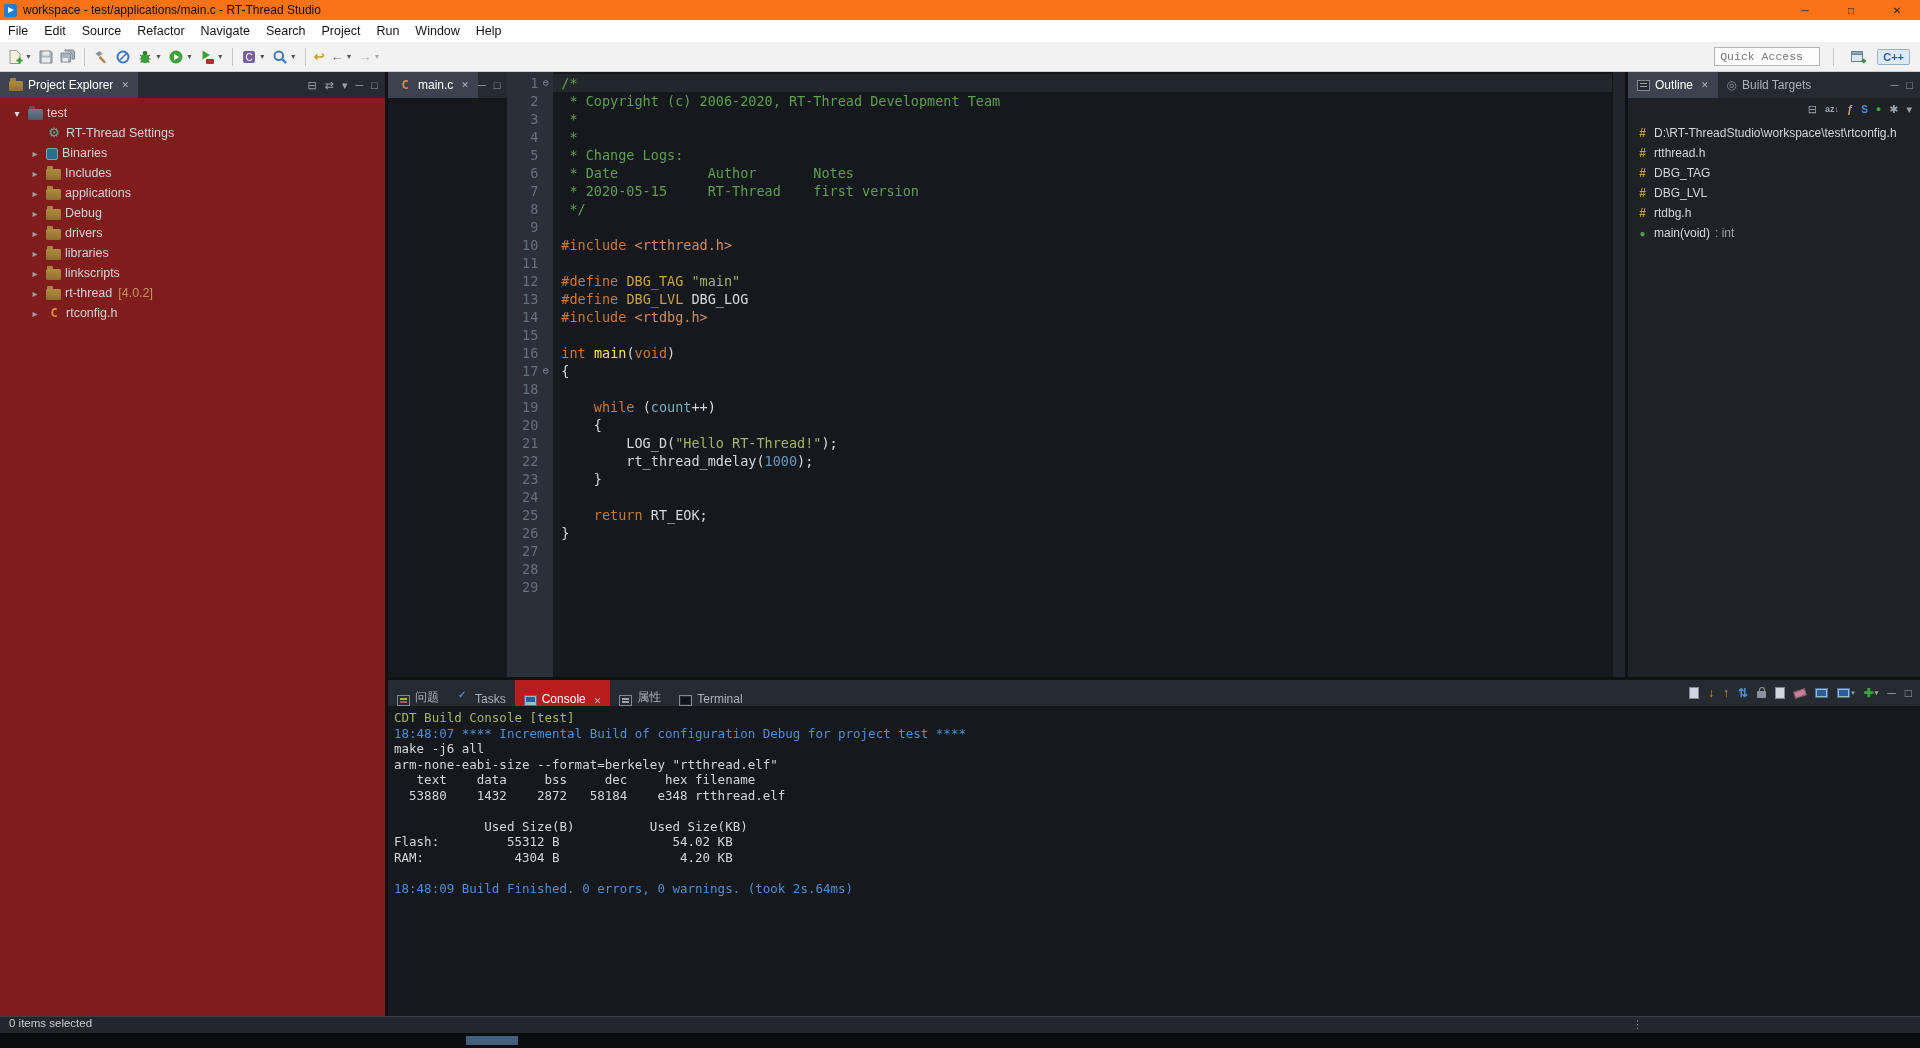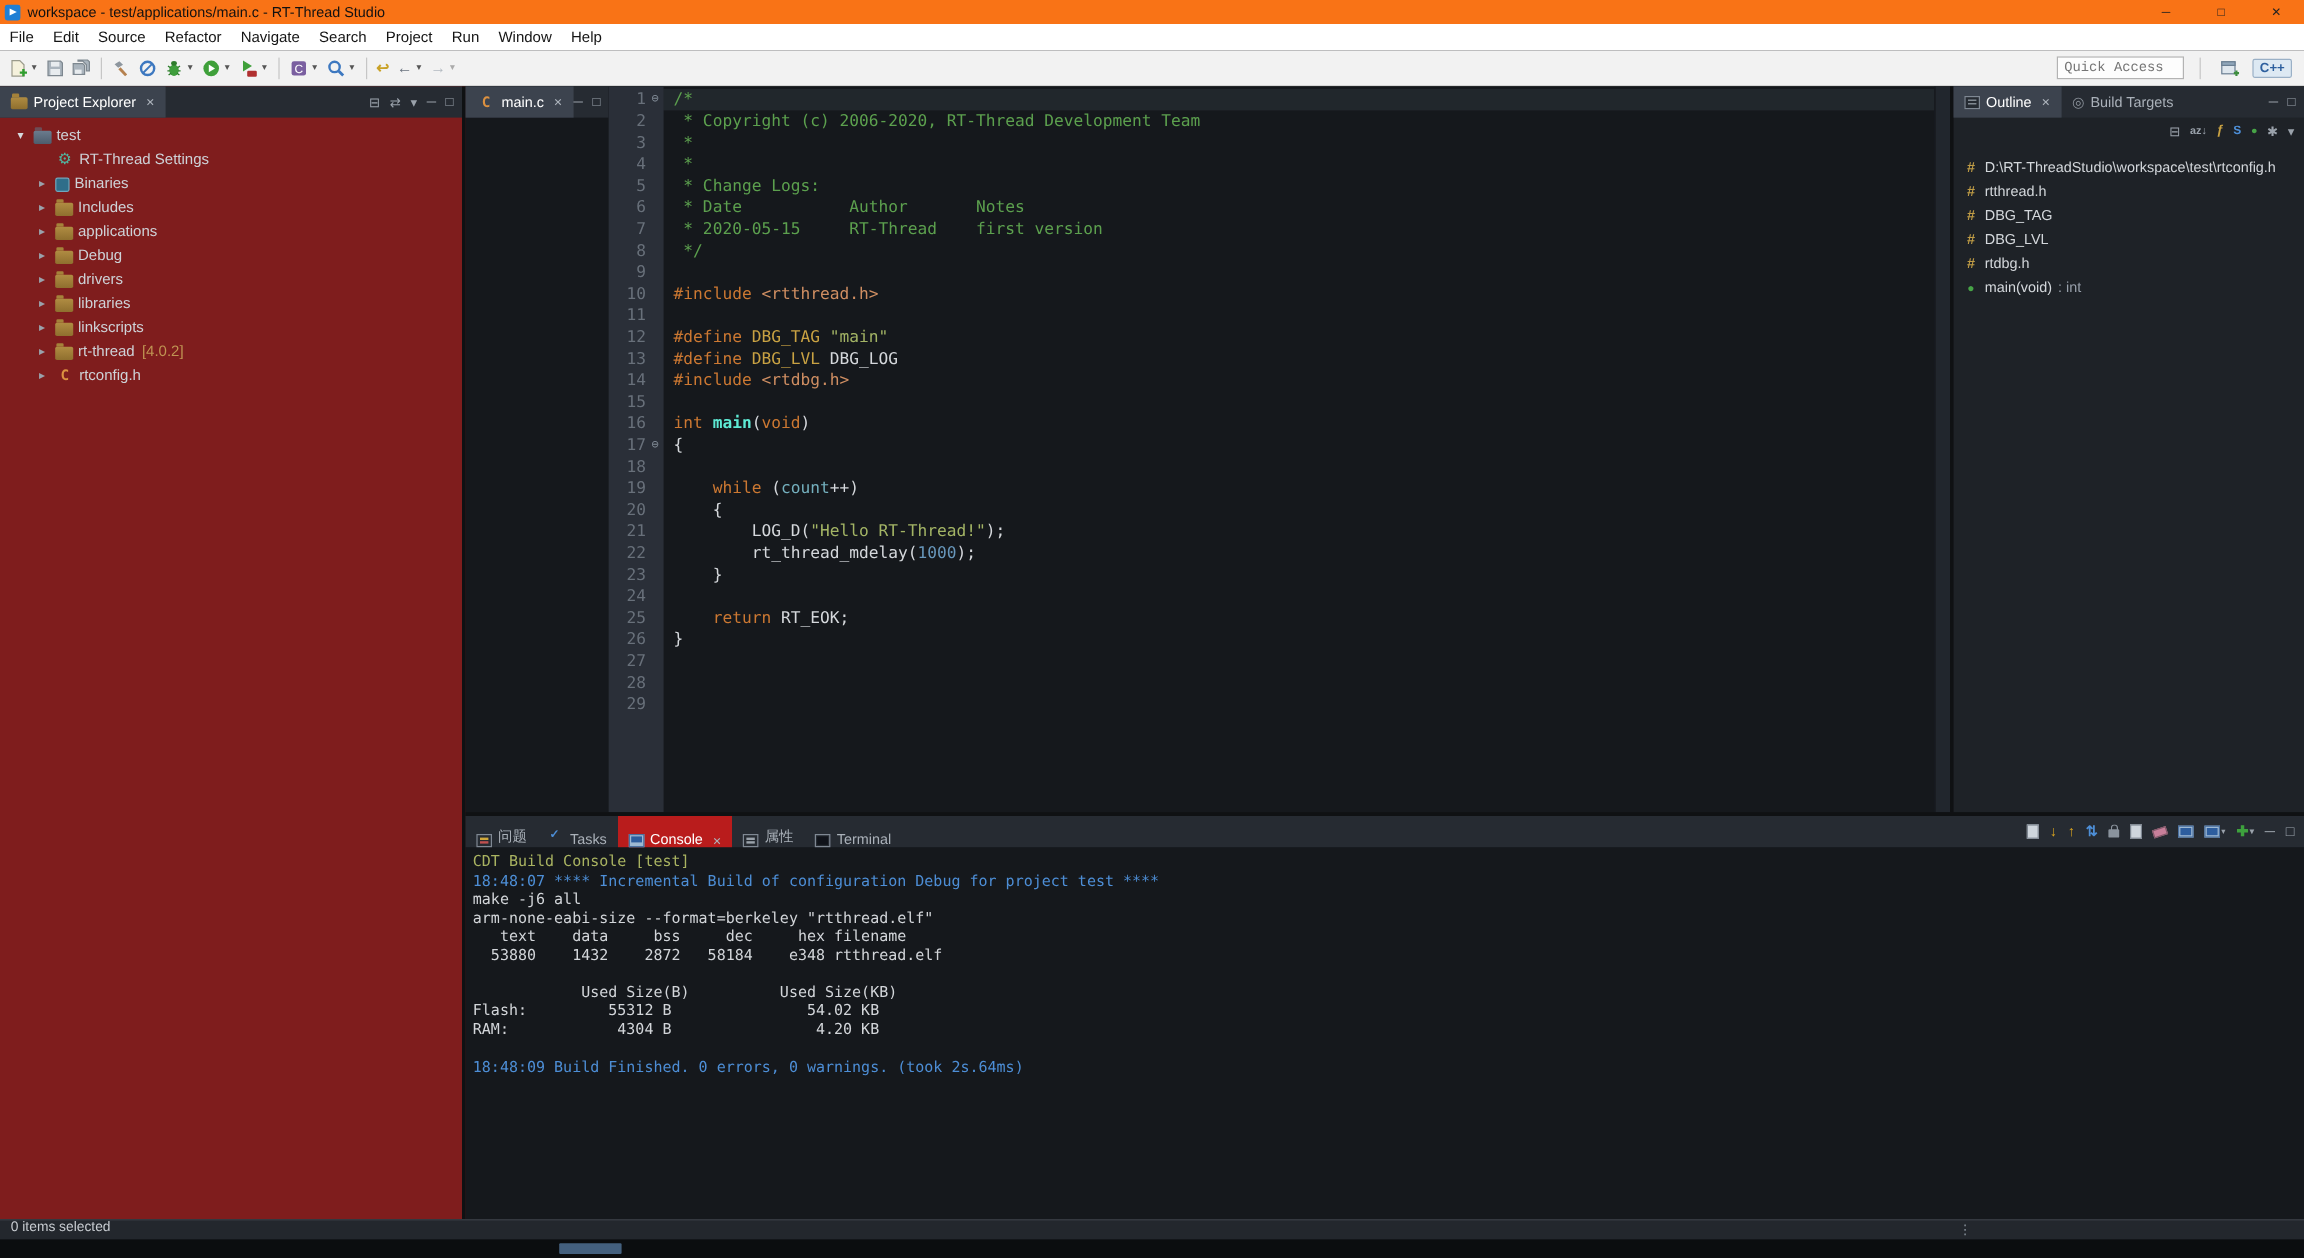--- a/index.html
+++ b/index.html
@@ -62,33 +62,33 @@
   .cl{height:18px;white-space:pre}
   .cl.cur{background:rgba(125,145,165,0.12);margin-left:-8px;padding-left:8px}
   .ruler{width:13px;background:#21262d;border-left:1px solid #14171b;flex:none}
   .tk-c{color:#5ca04e}
   .tk-cl{color:#5ca04e;text-decoration:underline}
   .tk-k{color:#cc7832}
   .tk-m{color:#c9a243}
   .tk-s{color:#a3b465}
   .tk-d{color:#6897bb}
   .tk-p{color:#d5d8dc}
-  .tk-f{color:#5eead4;font-weight:bold}
+  .tk-f{color:#fde047;font-weight:normal}
   .tk-i{color:#cf8e62}
   .tk-v{color:#74b0be}
 
   
   .outline{width:292px;background:#1e2227;display:flex;flex-direction:column;flex:none}
   .o-toolbar{height:22px;display:flex;justify-content:flex-end;align-items:center;gap:8px;padding-right:8px;color:#9aa2ab;font-size:11px;flex:none}
   .oaz{font-size:9px;font-weight:bold;letter-spacing:0}
   .o-f{color:#c9a243;font-weight:bold}
   .o-s{color:#4d8ed6;font-weight:bold;font-size:10px}
   .o-dot{color:#47a447;font-size:9px}
   .o-items{font-size:12px;color:#d3d7db;padding-top:6px}
-  .o-item{height:20px;display:flex;align-items:flex-end;gap:5px;padding-left:8px;white-space:nowrap;overflow:hidden}
+  .o-item{height:20px;display:flex;align-items:flex-start;gap:5px;padding-left:8px;white-space:nowrap;overflow:hidden}
   .oi{width:13px;text-align:center;font-weight:bold;font-size:12px;flex:none}
   .oi-include::before,.oi-define::before{content:"#";color:#bf9c46}
   .oi-method::before{content:"●";color:#47a447;font-size:10px}
   .o-suf{color:#98a0ab}
   .mini-pane{width:13px;height:11px;border:1px solid #7f8893;background:#262b32;position:relative;flex:none}
   .mini-pane::after{content:"";position:absolute;left:2px;top:2px;right:2px;height:1.5px;background:#9aa2ab;box-shadow:0 3px 0 #9aa2ab}
   .mini-target{color:#8a9199;font-size:12px}
 
   
   .console{height:339px;background:#15181c;border-top:3px solid #0f1113;display:flex;flex-direction:column;flex:none}

